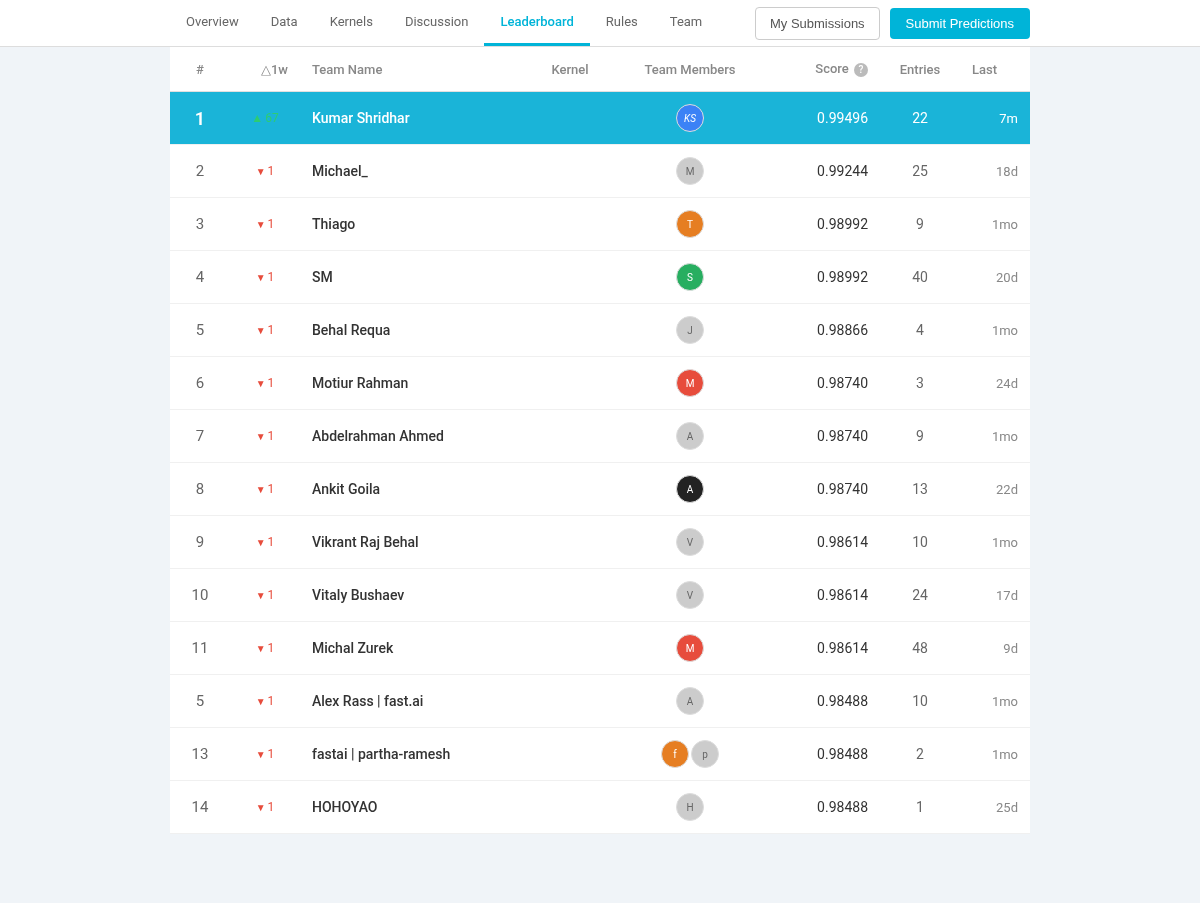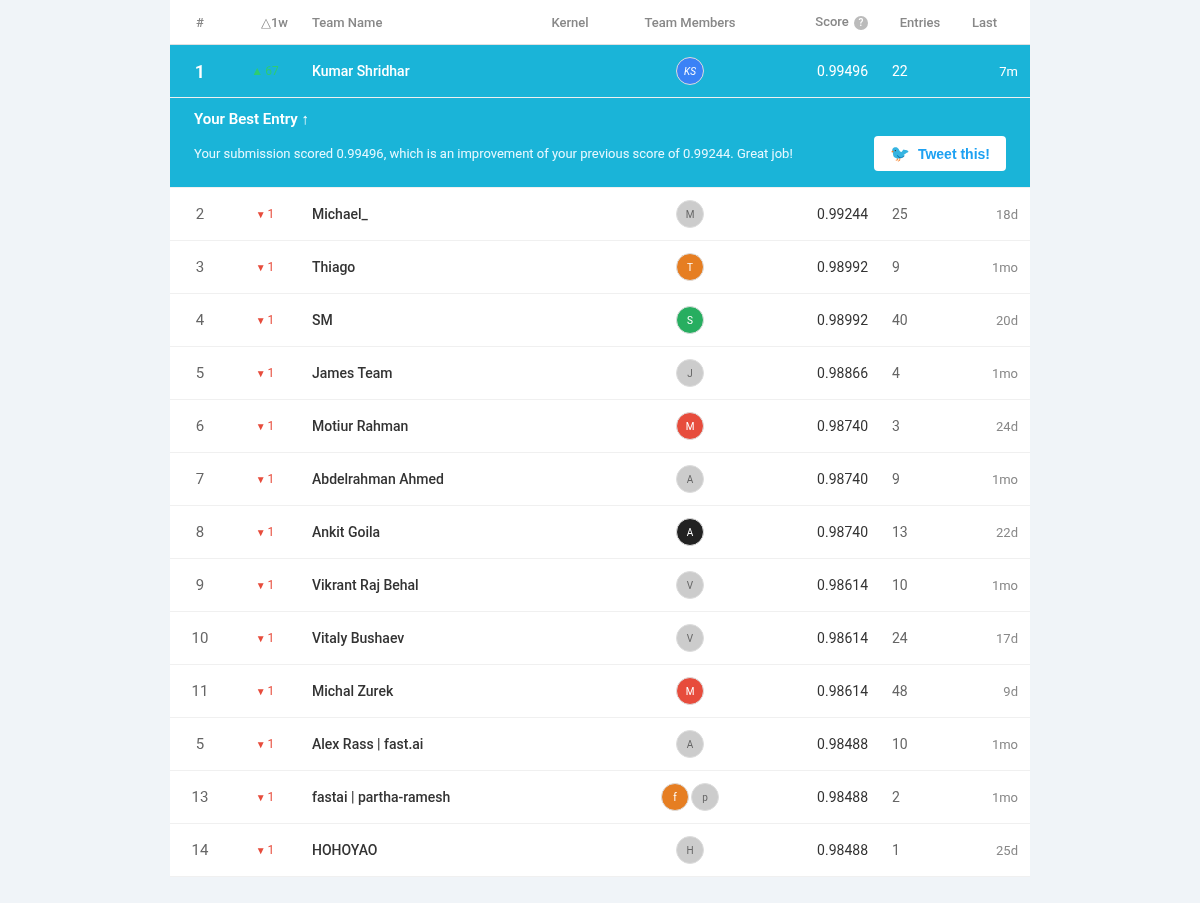--- a/index.html
+++ b/index.html
@@ -118,21 +118,21 @@
       padding: 12px 12px;
       font-size: 14px;
     }
 
     .lb-table tbody td.col-rank { text-align: center; color: #666; font-size: 15px; }
     .lb-table tbody td.col-delta { text-align: center; }
     .lb-table tbody td.col-team { font-weight: 500; }
     .lb-table tbody td.col-kernel { text-align: center; }
     .lb-table tbody td.col-members { text-align: center; }
     .lb-table tbody td.col-score { text-align: right; font-size: 14px; }
-    .lb-table tbody td.col-entries { text-align: left; color: #666; }
+    .lb-table tbody td.col-entries { text-align: center; color: #666; }
     .lb-table tbody td.col-last { text-align: right; }
 
     tr.highlighted td { color: #fff; }
     tr.highlighted td.col-rank { color: #fff; font-size: 18px; font-weight: 600; }
     tr.highlighted td.col-last { color: #fff; }
     tr.highlighted td.col-entries { color: #fff; }
 
     .delta-up {
       color: #2ecc71;
       font-size: 12px;
@@ -247,20 +247,35 @@
       line-height: 14px;
       margin-left: 2px;
       cursor: pointer;
     }
   </style>
 </head>
 <body>
 
 <div class="page-wrapper">
 
+  <div class="nav-tabs-bar">
+    <div class="nav-tabs">
+      <a class="nav-tab">Overview</a>
+      <a class="nav-tab">Data</a>
+      <a class="nav-tab">Kernels</a>
+      <a class="nav-tab">Discussion</a>
+      <a class="nav-tab active">Leaderboard</a>
+      <a class="nav-tab">Rules</a>
+      <a class="nav-tab">Team</a>
+    </div>
+    <div class="nav-actions">
+      <button class="btn-my-submissions">My Submissions</button>
+      <button class="btn-submit">Submit Predictions</button>
+    </div>
+  </div>
 
   <div class="leaderboard-container">
     <table class="lb-table">
       <thead>
         <tr>
           <th class="col-rank">#</th>
           <th class="col-delta">△1w</th>
           <th class="col-team">Team Name</th>
           <th class="col-kernel">Kernel</th>
           <th class="col-members">Team Members</th>
@@ -286,34 +301,20 @@
           <td class="col-members">
             <div class="avatar-cell">
               <div class="avatar blue">KS</div>
             </div>
           </td>
           <td class="col-score">0.99496</td>
           <td class="col-entries">22</td>
           <td class="col-last"><span class="last-time">7m</span></td>
         </tr>
 
-        <tr>
-          <td colspan="8" style="padding:0;">
-            <div class="best-entry-banner">
-              <div class="best-entry-title">Your Best Entry ↑</div>
-              <div class="best-entry-body">
-                <span class="best-entry-text">Your submission scored 0.99496, which is an improvement of your previous score of 0.99244. Great job!</span>
-                <button class="tweet-btn">
-                  <span class="tweet-icon">🐦</span>
-                  <span>Tweet this!</span>
-                </button>
-              </div>
-            </div>
-          </td>
-        </tr>
 
         <tr>
           <td class="col-rank">2</td>
           <td class="col-delta">
               <span class="delta-down"><span class="arrow">▼</span>1</span>
             </td>
           <td class="col-team">Michael_</td>
           <td class="col-kernel"></td>
           <td class="col-members">
               <div class="avatar-cell">
@@ -357,21 +358,21 @@
           <td class="col-score">0.98992</td>
           <td class="col-entries">40</td>
           <td class="col-last"><span class="last-time">20d</span></td>
         </tr>
 
         <tr>
           <td class="col-rank">5</td>
           <td class="col-delta">
               <span class="delta-down"><span class="arrow">▼</span>1</span>
             </td>
-          <td class="col-team">James Team</td>
+          <td class="col-team">Behal Requa</td>
           <td class="col-kernel"></td>
           <td class="col-members">
               <div class="avatar-cell">
                 <div class="avatar">J</div>
               </div>
             </td>
           <td class="col-score">0.98866</td>
           <td class="col-entries">4</td>
           <td class="col-last"><span class="last-time">1mo</span></td>
         </tr>

